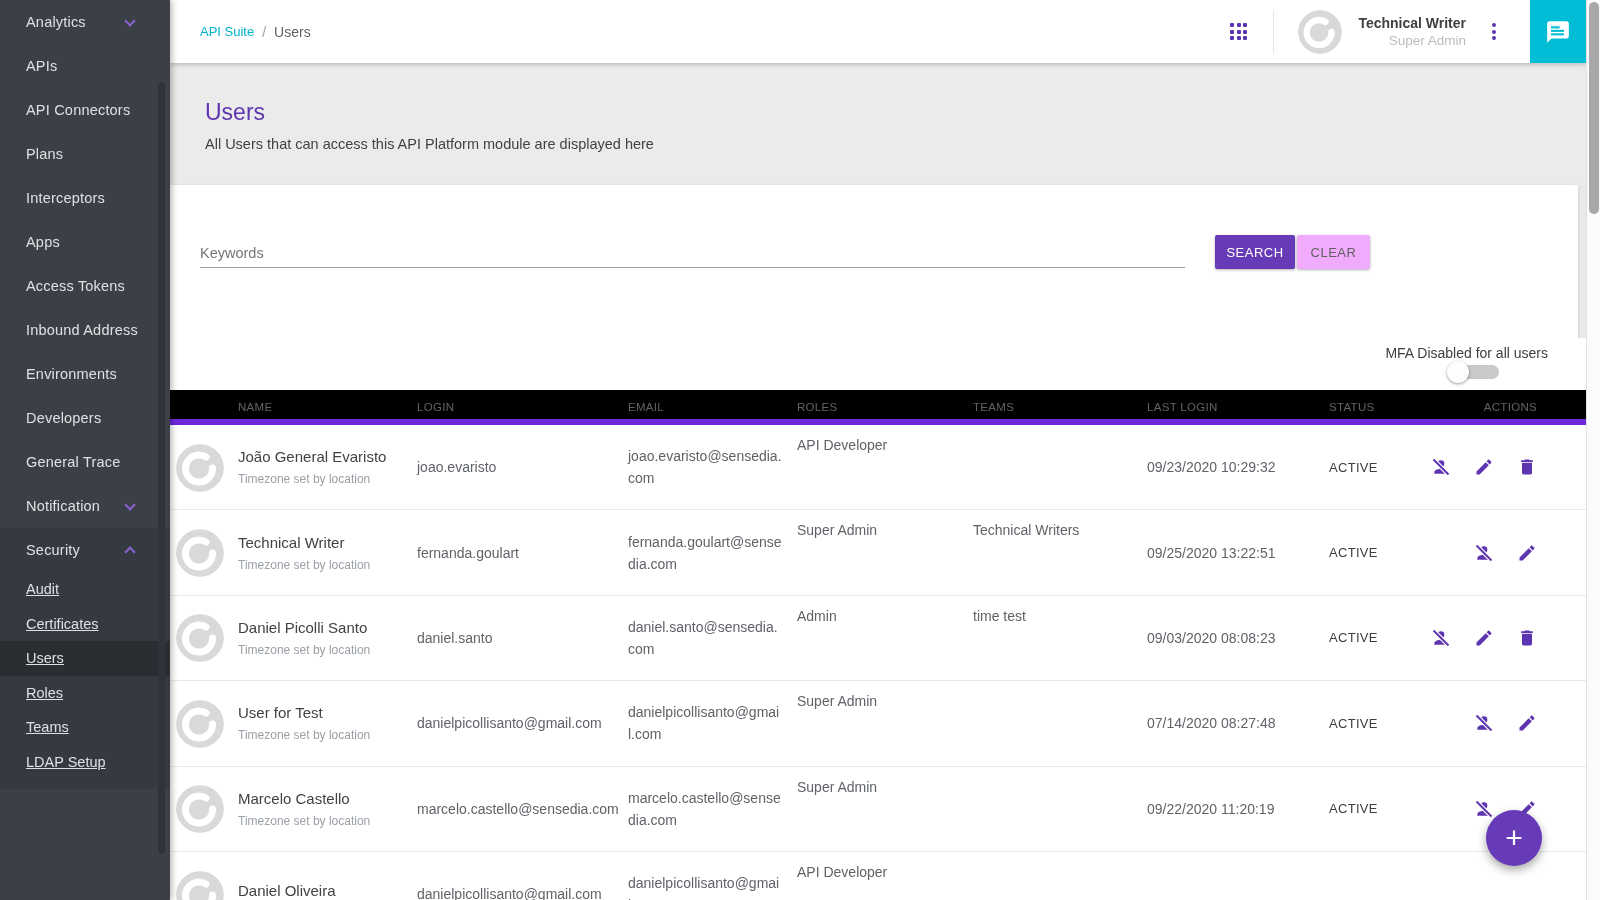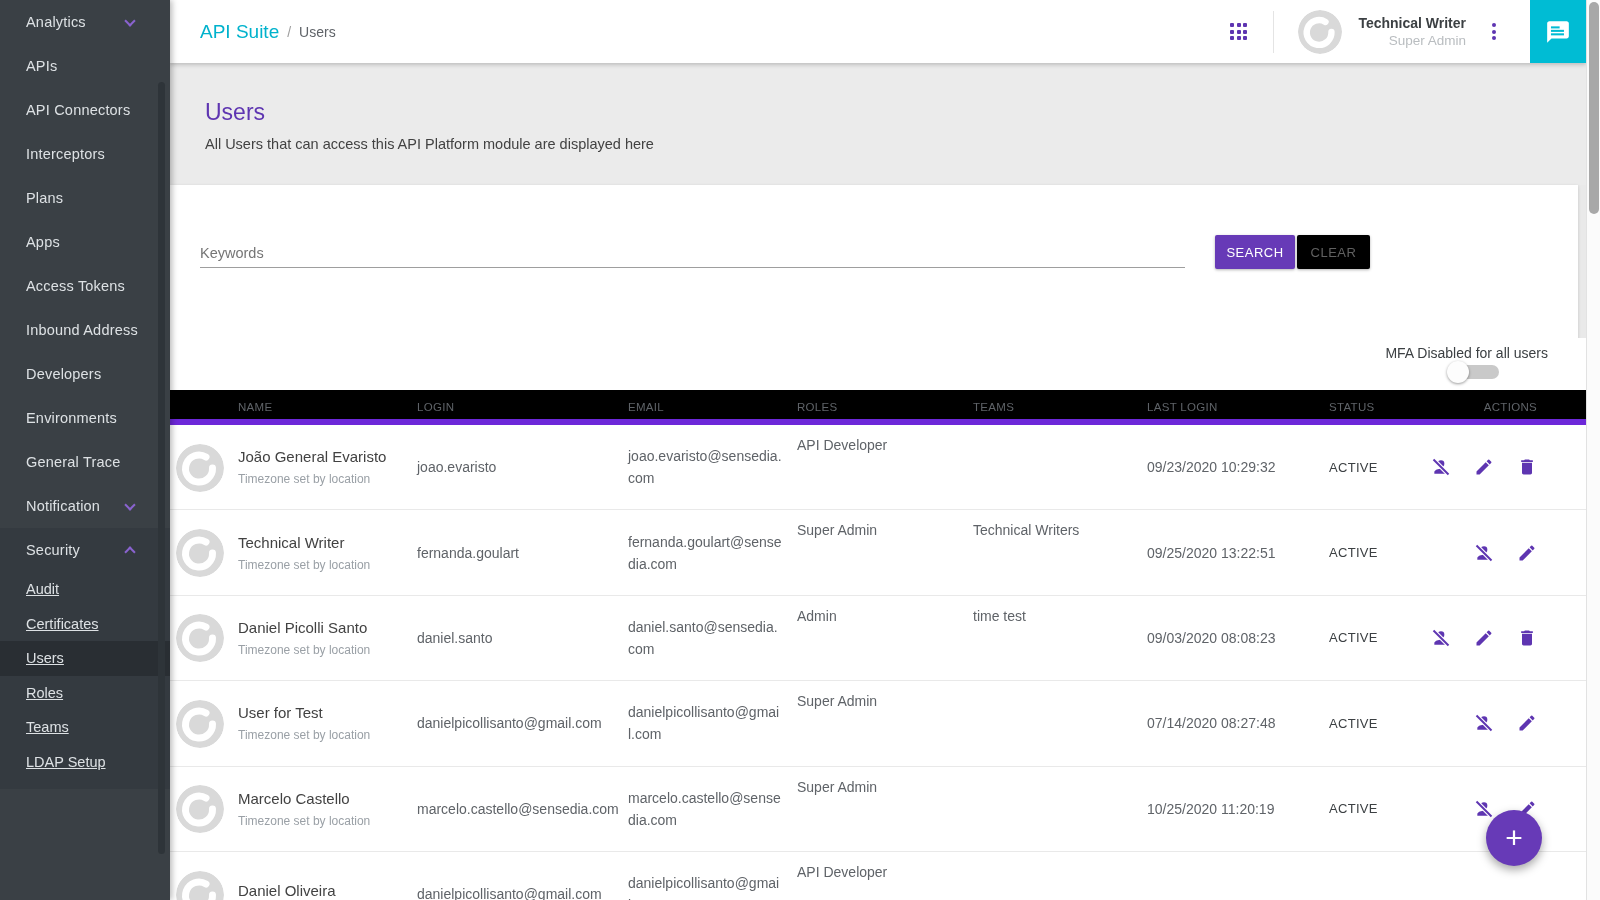--- a/index.html
+++ b/index.html
@@ -13,21 +13,21 @@
   .sub-item.active { background:#292e33; }
   .chev { width:8px; height:8px; border-right:2px solid #8a63cf; border-bottom:2px solid #8a63cf; transform:rotate(45deg); margin-left:auto; margin-right:36px; margin-top:-3px; }
   .chev.up { transform:rotate(-135deg); margin-top:4px; }
   .sidebar-thumb { position:absolute; left:158px; top:82px; width:7px; height:772px; background:#2e3439; border-radius:4px; }
 
   
   .content { position:absolute; left:170px; right:14px; top:0; height:900px; }
 
   
   .topbar { position:absolute; left:0; right:0; top:0; height:63px; background:#ffffff; display:flex; align-items:center; padding-left:30px; box-shadow:0 2px 4px rgba(0,0,0,.18); z-index:4; }
-  .crumb-root { color:#00b2cc; font-size:19px; cursor:pointer; }
+  .crumb-root { color:#00b2cc; font-size:13px; cursor:pointer; }
   .crumb-sep { color:#9e9e9e; font-size:14px; margin:0 8px; }
   .crumb-cur { color:#5f6368; font-size:14px; }
   .topbar-spacer { flex:1; }
   .grid-btn { display:grid; grid-template-columns:repeat(3,4px); grid-template-rows:repeat(3,4px); gap:2.5px; margin-right:26px; cursor:pointer; }
   .grid-btn i { background:#5e35b1; border-radius:1px; }
   .topbar-divider { width:1px; height:42px; background:#e4e4e4; margin-right:24px; }
   .avatar44 { width:44px; height:44px; border-radius:50%; overflow:hidden; flex:0 0 auto; margin-right:16px; cursor:pointer; }
   .user-block { text-align:right; margin-right:22px; }
   .user-name { font-size:14px; font-weight:bold; color:#3c4043; line-height:18px; }
   .user-role { font-size:13.5px; color:#b9bdc0; line-height:17px; }
@@ -39,21 +39,21 @@
   .hero { position:absolute; left:0; right:0; top:65px; height:120px; background:#ebebeb; padding:34px 0 0 35px; }
   .hero-title { font-size:23px; color:#5e35b1; margin-bottom:10px; }
   .hero-sub { font-size:14.5px; color:#424242; }
 
   
   .search-card { position:absolute; left:0; right:8px; top:185px; height:156px; background:#ffffff; box-shadow:0 1px 3px rgba(0,0,0,.16); }
   .kw-input { position:absolute; left:30px; top:53px; width:985px; height:30px; border:none; border-bottom:1px solid #9e9e9e; font-size:14.5px; color:#3c4043; outline:none; background:transparent; font-family:"Liberation Sans", sans-serif; }
   .kw-input::placeholder { color:#757575; }
   .btn { position:absolute; top:50px; height:34px; border:none; border-radius:2px; font-size:13px; letter-spacing:.5px; cursor:pointer; box-shadow:0 1px 3px rgba(0,0,0,.3); font-family:"Liberation Sans", sans-serif; }
   .btn-search { left:1045px; width:80px; background:#673ab7; color:#ffffff; }
-  .btn-clear { left:1127px; width:73px; background:#000000; color:#616161; }
+  .btn-clear { left:1127px; width:73px; background:#f0abfc; color:#616161; }
 
   
   .list-card { position:absolute; left:0; right:0; top:338px; height:600px; background:#ffffff; }
   .summary-row { position:absolute; left:0; right:0; top:0; height:52px; display:flex; align-items:center; padding:0 26px 0 37px; }
   .summary-text { font-size:25px; color:#575b5e; }
   .mfa-wrap { margin-left:auto; display:flex; align-items:center;flex-direction:column; }
   .mfa-label { font-size:14px; color:#3c4043; margin-right:12px; }
   .toggle { position:relative; width:52px; height:22px; cursor:pointer; }
   .toggle .track { position:absolute; right:0; top:4px; width:38px; height:14px; background:#c9c9c9; border-radius:7px; }
   .toggle .knob { position:absolute; left:0; top:0; width:22px; height:22px; background:#fdfdfd; border-radius:50%; box-shadow:0 1px 3px rgba(0,0,0,.4); }
@@ -97,45 +97,45 @@
   </div>
       <div class="nav-item">
     <span class="nav-label">APIs</span>
 
   </div>
       <div class="nav-item">
     <span class="nav-label">API Connectors</span>
 
   </div>
       <div class="nav-item">
+    <span class="nav-label">Plans</span>
+
+  </div>
+      <div class="nav-item">
     <span class="nav-label">Interceptors</span>
 
   </div>
       <div class="nav-item">
-    <span class="nav-label">Plans</span>
-
-  </div>
-      <div class="nav-item">
     <span class="nav-label">Apps</span>
 
   </div>
       <div class="nav-item">
     <span class="nav-label">Access Tokens</span>
 
   </div>
       <div class="nav-item">
     <span class="nav-label">Inbound Address</span>
 
   </div>
       <div class="nav-item">
+    <span class="nav-label">Environments</span>
+
+  </div>
+      <div class="nav-item">
     <span class="nav-label">Developers</span>
-
-  </div>
-      <div class="nav-item">
-    <span class="nav-label">Environments</span>
 
   </div>
       <div class="nav-item">
     <span class="nav-label">General Trace</span>
 
   </div>
       <div class="nav-item">
     <span class="nav-label">Notification</span>
     <span class="chev down"></span>
   </div>
@@ -385,21 +385,21 @@
     <path d="M30 13 a13.5 13.5 0 1 0 6.5 11" fill="none" stroke="#ffffff" stroke-width="7" stroke-linecap="round"></path>
   </svg></div>
     <div class="cell name-cell">
       <div class="name-main">Marcelo Castello</div>
       <div class="name-tz">Timezone set by location</div>
     </div>
     <div class="cell login-cell">marcelo.castello@sensedia.com</div>
     <div class="cell email-cell">marcelo.castello@sensedia.com</div>
     <div class="cell roles-cell">Super Admin</div>
     <div class="cell teams-cell"></div>
-    <div class="cell lastlogin-cell">10/25/2020 11:20:19</div>
+    <div class="cell lastlogin-cell">09/22/2020 11:20:19</div>
     <div class="cell status-cell">ACTIVE</div>
     <div class="cell actions-cell">
             <span class="action-btn">
     <svg viewBox="0 0 24 24" width="20" height="20">
       <circle cx="12" cy="8" r="4" fill="#5e35b1"></circle>
       <path d="M4 18c0-2.66 5.33-4 8-4s8 1.34 8 4v2H4z" fill="#5e35b1"></path>
       <line x1="2.5" y1="2.5" x2="21.5" y2="21.5" stroke="#ffffff" stroke-width="5"></line>
       <line x1="3" y1="3" x2="21" y2="21" stroke="#5e35b1" stroke-width="2.4"></line>
     </svg>
   </span>

